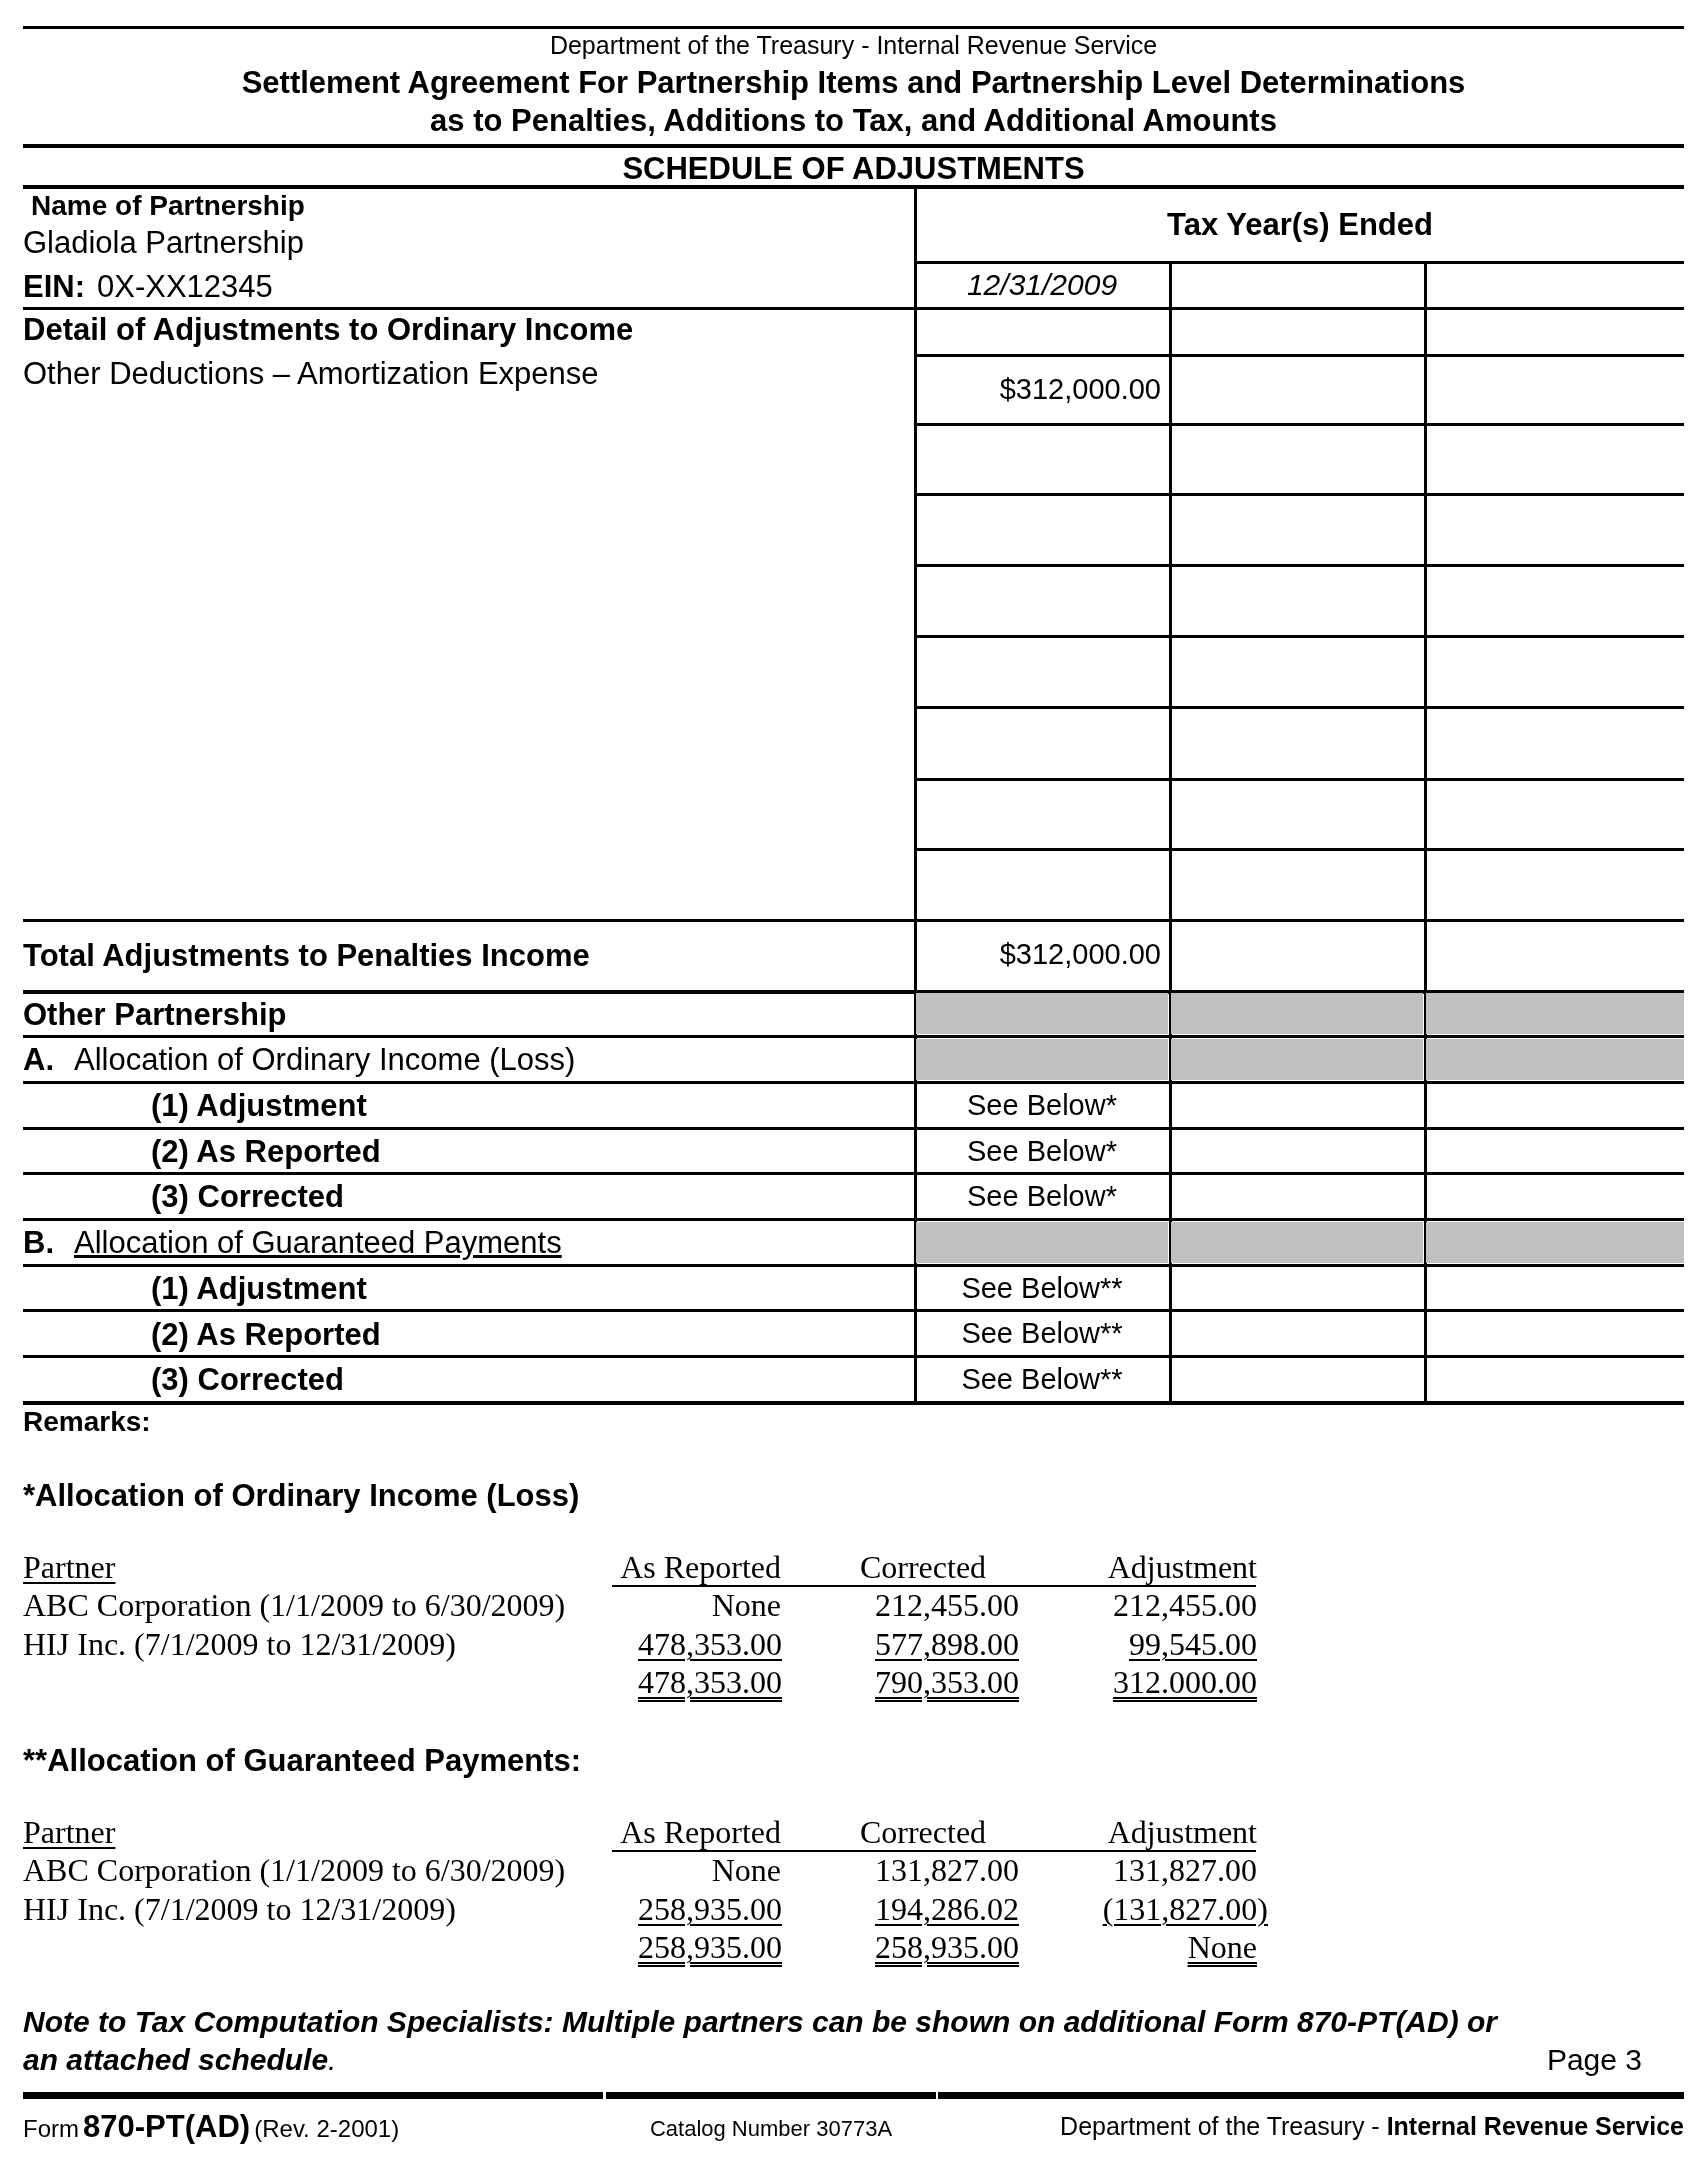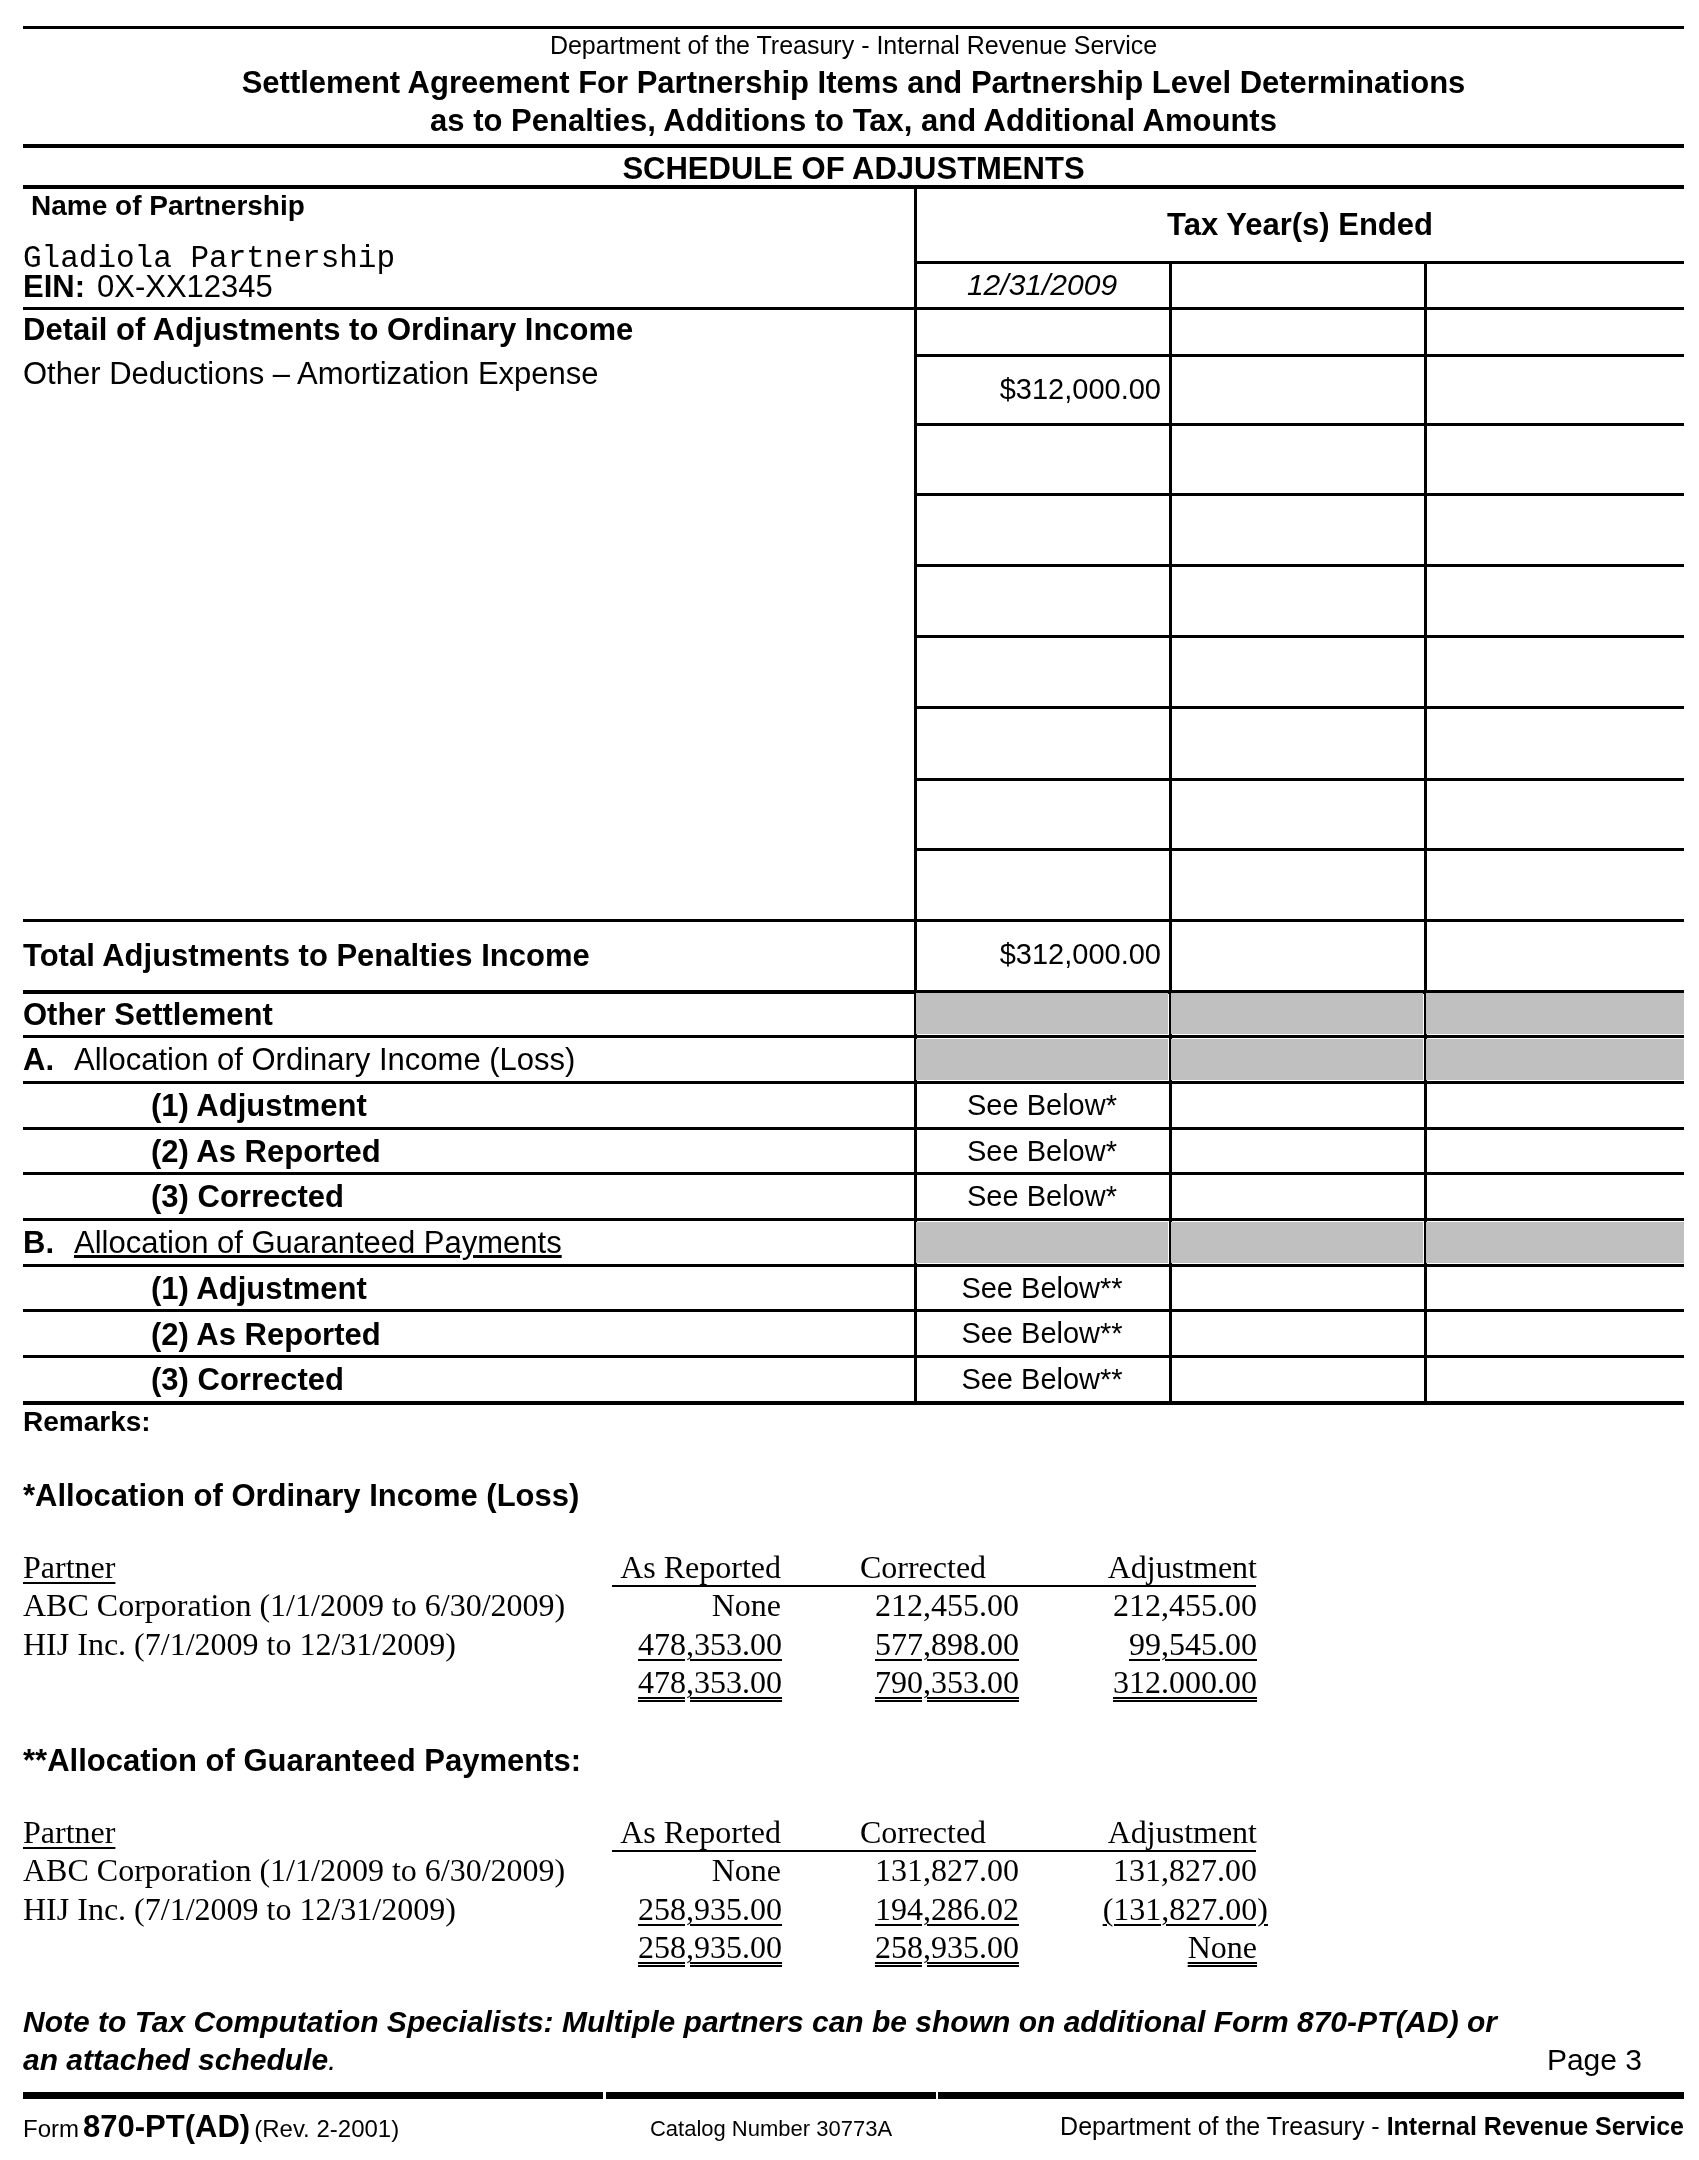--- a/index.html
+++ b/index.html
@@ -63,37 +63,37 @@
 <div class="hline" style="left:23px; top:1081px; width:1661px;"></div>
 <div class="hline" style="left:23px; top:1127px; width:1661px;"></div>
 <div class="hline" style="left:23px; top:1172px; width:1661px;"></div>
 <div class="hline" style="left:23px; top:1218px; width:1661px;"></div>
 <div class="hline" style="left:23px; top:1264px; width:1661px;"></div>
 <div class="hline" style="left:23px; top:1309px; width:1661px;"></div>
 <div class="hline" style="left:23px; top:1355px; width:1661px;"></div>
 <div class="hline" style="left:23px; top:1401px; width:1661px; height:3.7px;"></div>
 
 <div class="lbl b" style="left:23px; top:192px; font-size:28px;margin-left:8px;">Name of Partnership</div>
-<div class="lbl" style="left:23px; top:243px;font-family:Liberation Mono, monospace;">Gladiola Partnership</div>
+<div class="lbl" style="left:23px; top:227px;">Gladiola Partnership</div>
 <div class="lbl b" style="left:23px; top:271px;">EIN:</div>
 <div class="lbl" style="left:97px; top:271px;">0X-XX12345</div>
 
 <div class="abs center b" style="left:916px; width:768px; top:209px; font-size:31px; line-height:1;">Tax Year(s) Ended</div>
 <div class="cell-text center" style="left:916px; width:252px; top:270px; font-size:30px;font-style:italic;">12/31/2009</div>
 <div class="cell-text center" style="left:1171px; width:252px; top:270px;"></div>
 <div class="cell-text center" style="left:1426px; width:258px; top:270px;"></div>
 
 <div class="lbl b" style="left:23px; top:314px;">Detail of Adjustments to Ordinary Income</div>
 <div class="lbl" style="left:23px; top:358px;">Other Deductions – Amortization Expense</div>
 <div class="cell-text right" style="left:916px; width:245px; top:375px;">$312,000.00</div>
 
 <div class="lbl b" style="left:23px; top:940px;">Total Adjustments to Penalties Income</div>
 <div class="cell-text right" style="left:916px; width:245px; top:940px;">$312,000.00</div>
 
-<div class="lbl b" style="left:23px; top:999px;">Other Settlement</div>
+<div class="lbl b" style="left:23px; top:999px;">Other Partnership</div>
 
 <div class="lbl b" style="left:23px; top:1044px;">A.</div>
 <div class="lbl" style="left:74px; top:1044px;">Allocation of Ordinary Income (Loss)</div>
 
 <div class="lbl b" style="left:151px; top:1090px;">(1) Adjustment</div>
 <div class="cell-text center" style="left:916px; width:252px; top:1091px;">See Below*</div>
 
 <div class="lbl b" style="left:151px; top:1136px;">(2) As Reported</div>
 <div class="cell-text center" style="left:916px; width:252px; top:1137px;">See Below*</div>
 

